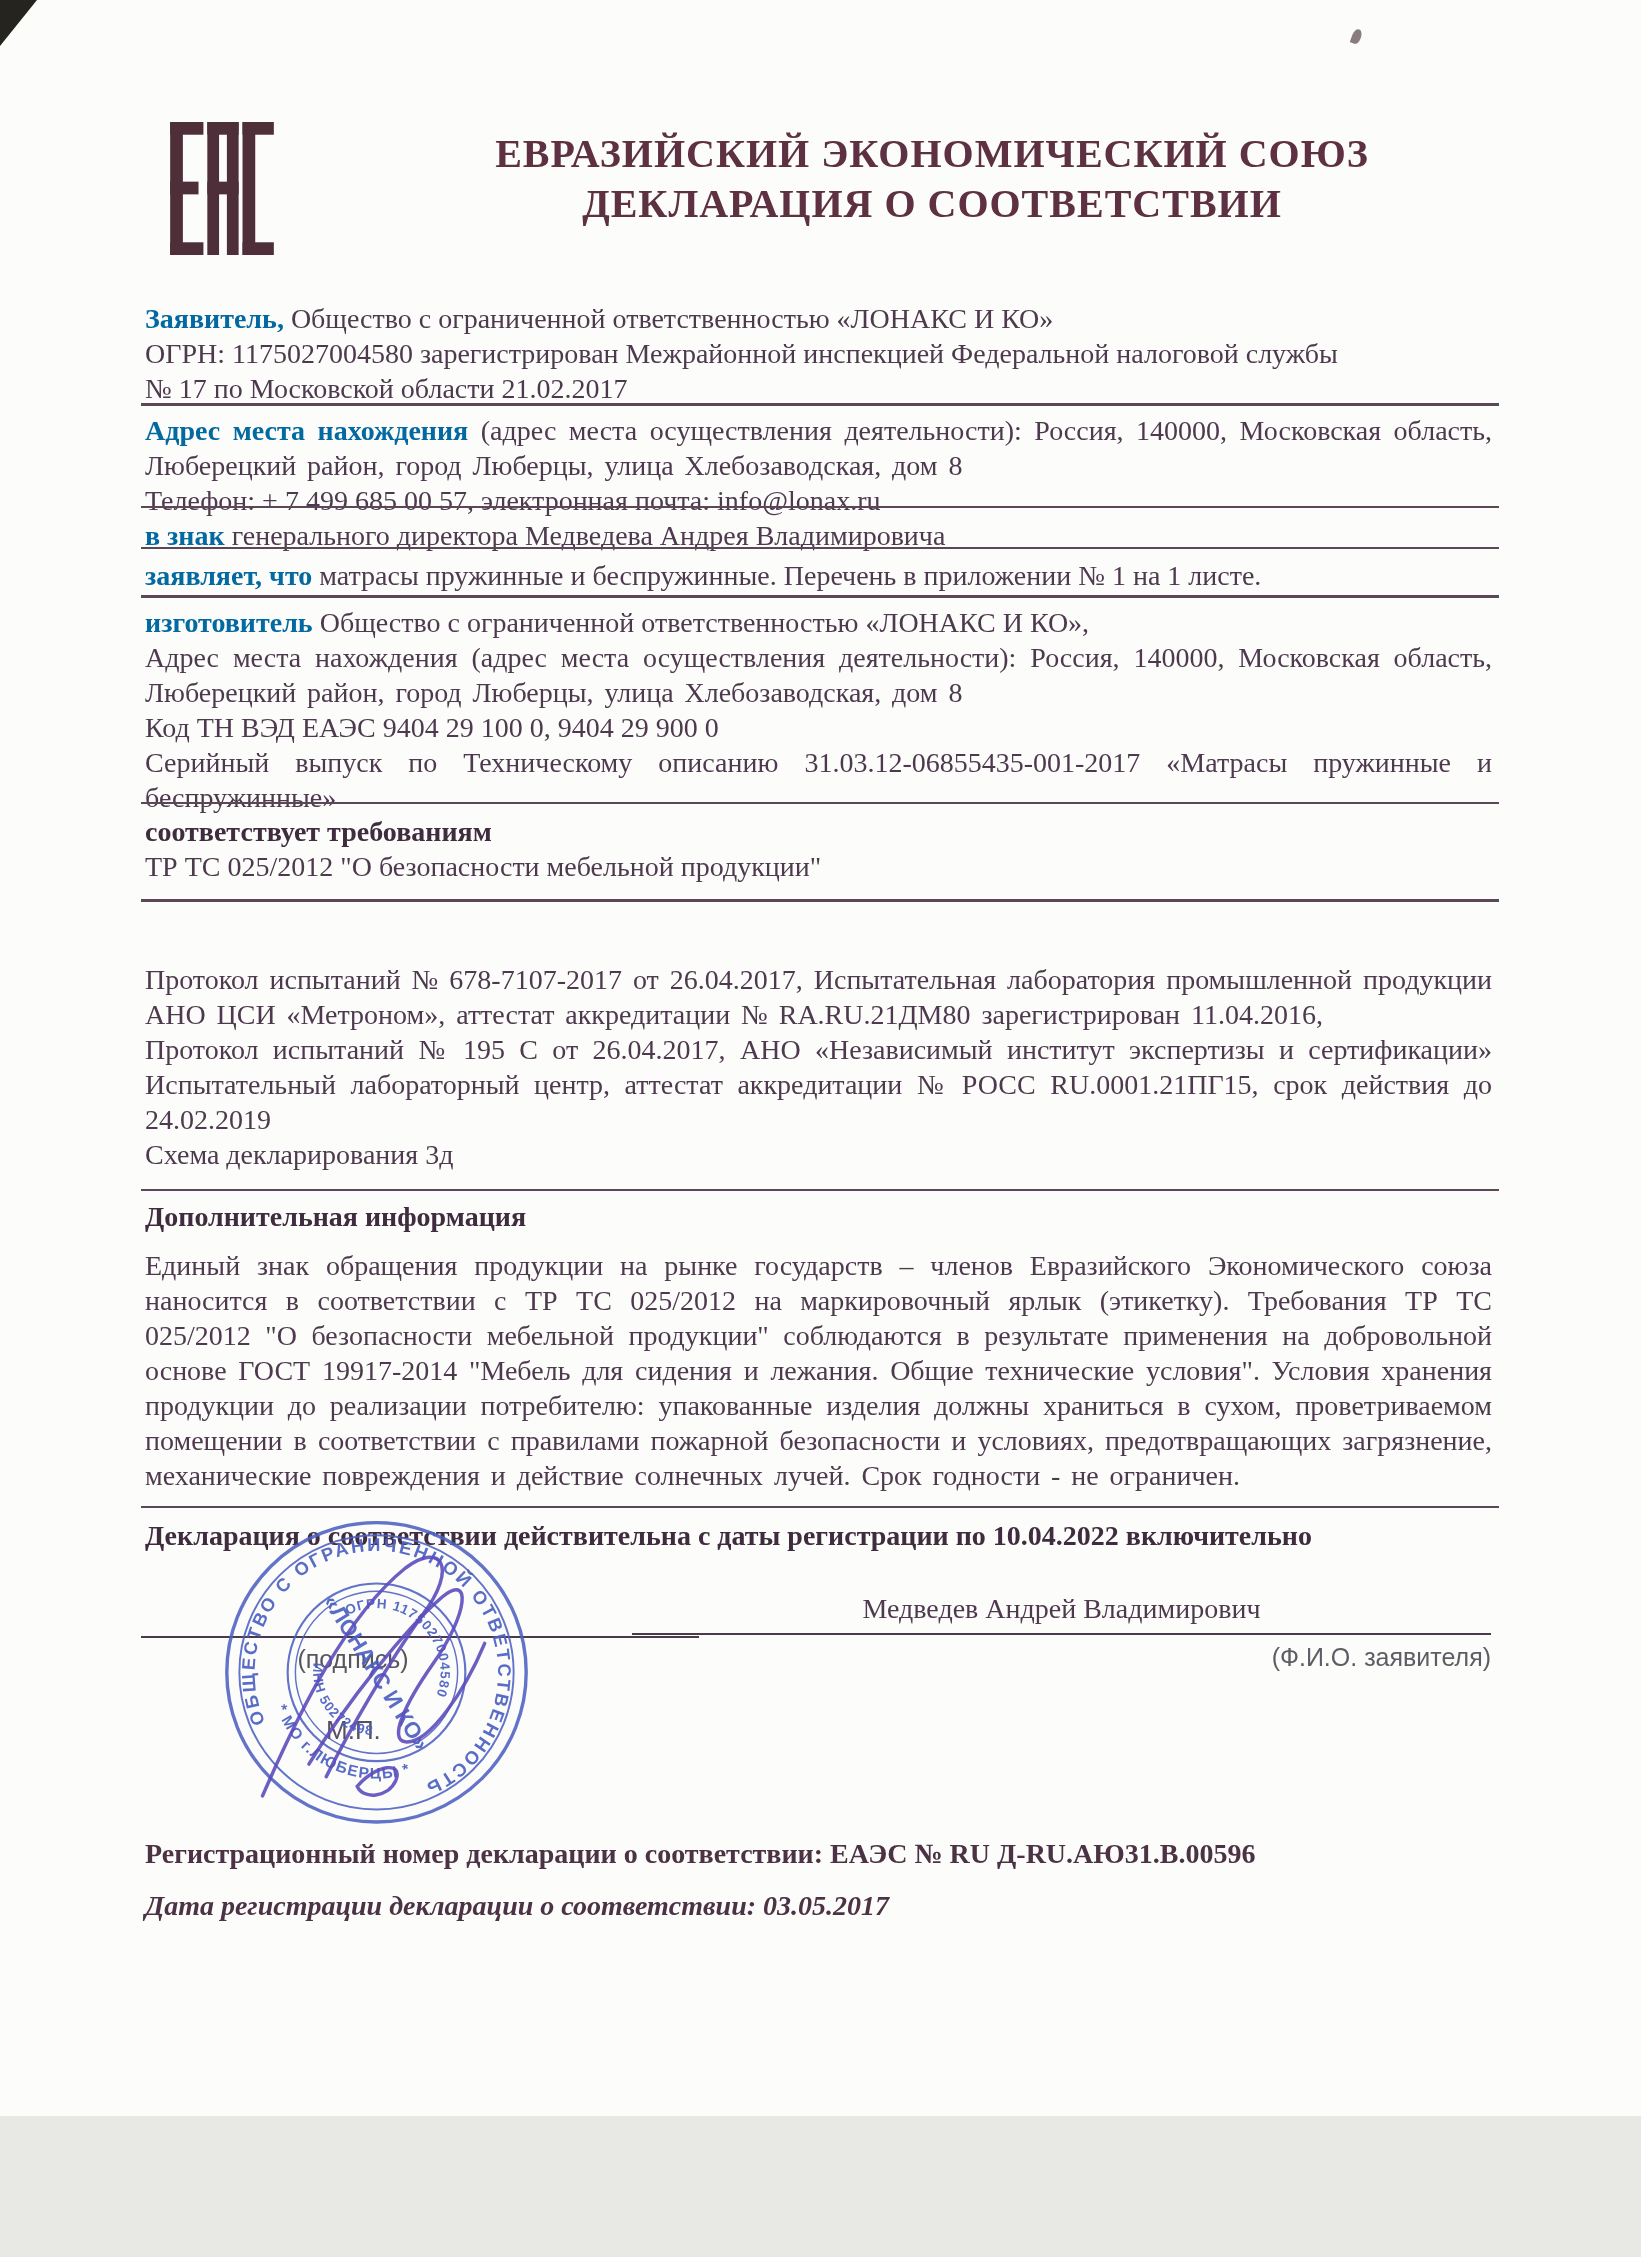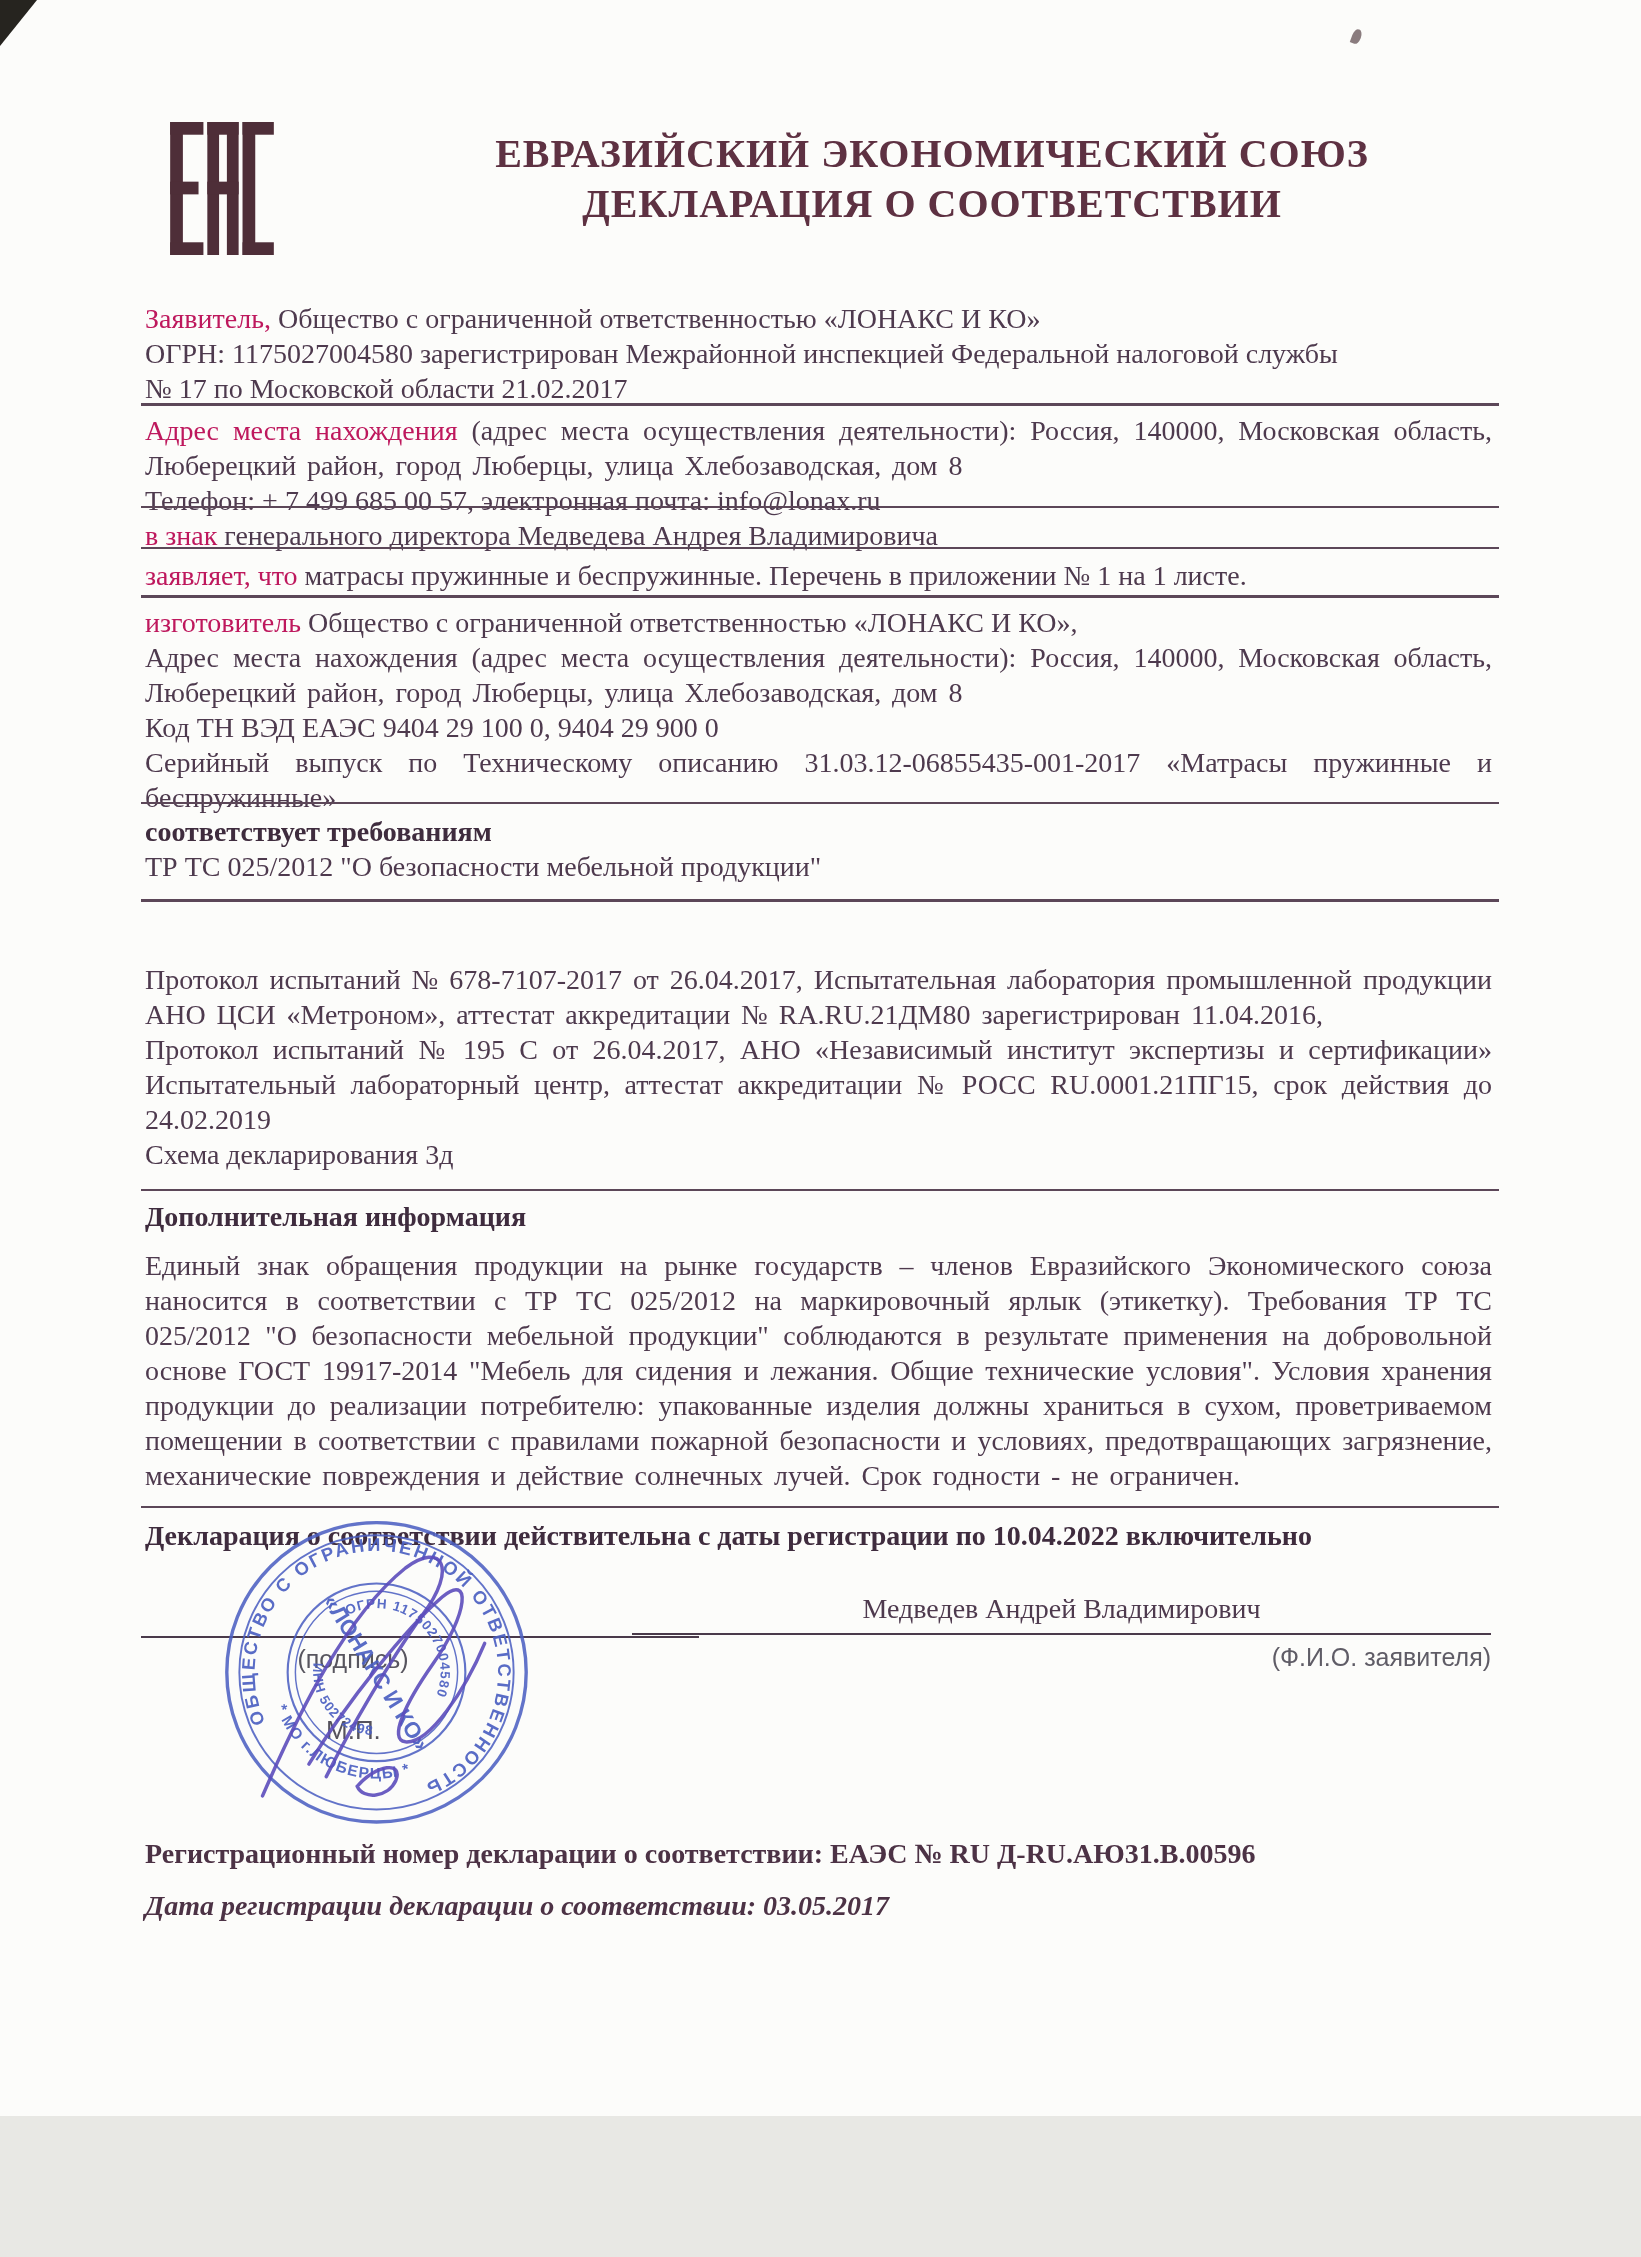--- a/index.html
+++ b/index.html
@@ -3,21 +3,21 @@
 <meta charset="utf-8">
 <style>
   html,body{margin:0;padding:0;background:#e8e8e4;}
   .page{
     position:relative;width:1641px;height:2116px;margin:0 auto;
     background:#fcfcfa;overflow:hidden;
     font-family:"Liberation Serif",serif;color:#4e3a4e;
   }
   .sec{position:absolute;left:145px;width:1347px;font-size:28px;line-height:35px;}
   .just{text-align:justify;word-spacing:3.9px;}
-  .lead{font-weight:normal;color:#be185d;}
+  .lead{font-weight:bold;color:#0369a1;}
   .heading{font-weight:bold;color:#3f2c3e;}
   .rule{position:absolute;left:141px;width:1358px;height:1.9px;background:#5c4758;}
   .rule.thick{height:2.9px;}
   .title-block{
     position:absolute;left:367px;top:129px;width:1130px;text-align:center;
     font-weight:bold;font-size:40px;line-height:50px;color:#5e3142;letter-spacing:1px;
   }
   .eac-logo{position:absolute;left:170px;top:122px;width:104px;height:133px;}
   .validity{font-weight:bold;color:#3f2c3e;}
   .reg-line{position:absolute;left:145px;font-size:28px;font-weight:bold;color:#4c3245;}

